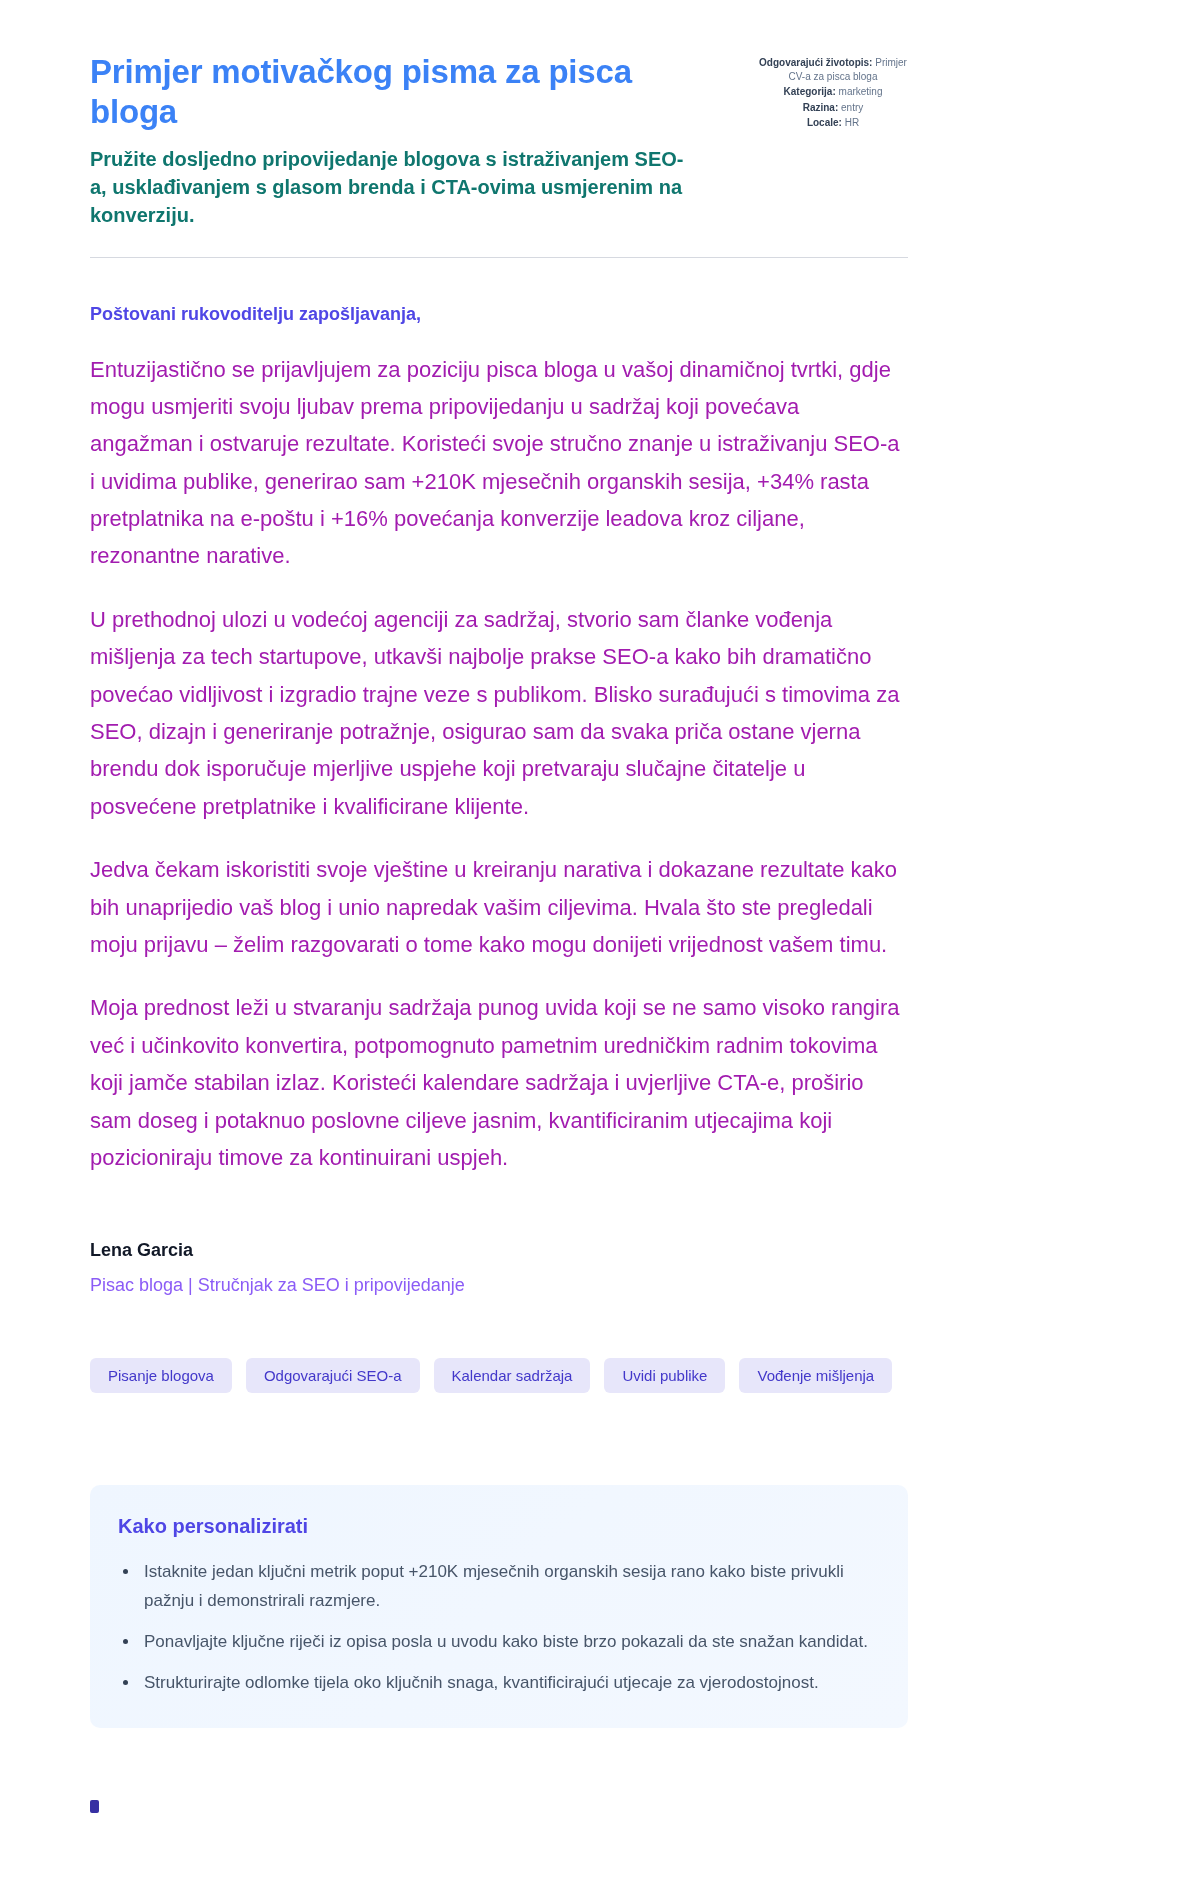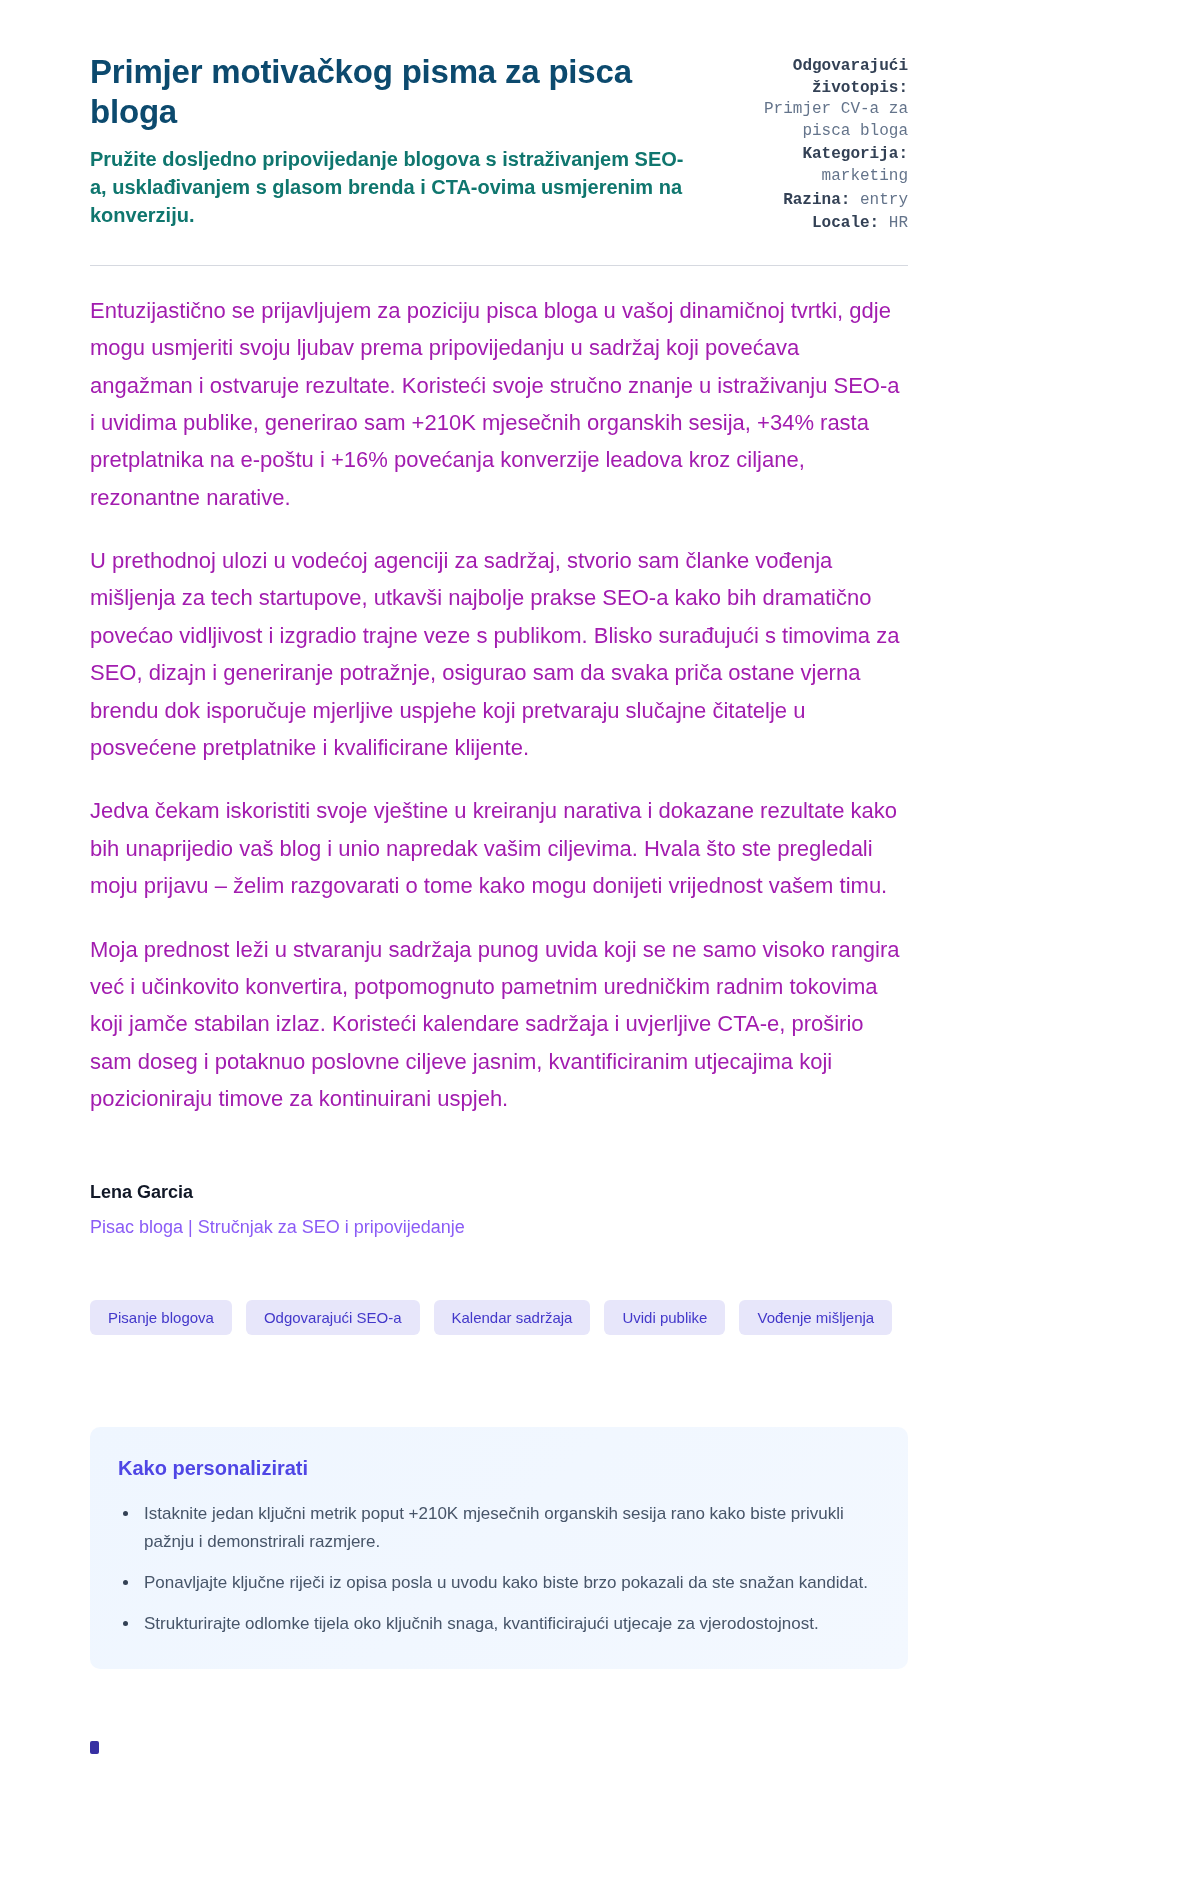--- a/index.html
+++ b/index.html
@@ -23,39 +23,38 @@
     justify-content: space-between;
     align-items: flex-start;
     gap: 20px;
   }
   .header-left { max-width: 600px; }
   .page-title {
     margin: 0;
     font-size: 33px;
     line-height: 1.22;
     font-weight: 700;
-    color: #0c4a6e;
+    color: #3b82f6;
     letter-spacing: -0.2px;
   }
   .page-subtitle {
     margin: 12px 0 0;
     font-size: 20px;
     font-weight: 700;
     line-height: 1.4;
     color: #0f766e;
   }
   .meta {
     width: 150px;
     flex-shrink: 0;
-    text-align: right;
-    font-size: 16px;
+    text-align: center;
+    font-size: 10px;
     line-height: 1.35;
     color: #64748b;
     padding-top: 4px;
-    font-family: Liberation Mono, monospace;
   }
   .meta-row { margin: 0 0 2px; }
   .meta-label { font-weight: 700; color: #334155; }
   .divider {
     border: none;
     border-top: 1px solid #d6d9e0;
     margin: 28px 0 0;
   }
   .greeting {
     margin: 46px 0 0;
@@ -137,20 +136,21 @@
     <div class="meta">
       <p class="meta-row"><span class="meta-label">Odgovarajući životopis:</span> <span>Primjer CV-a za pisca bloga</span></p>
       <p class="meta-row"><span class="meta-label">Kategorija:</span> <span>marketing</span></p>
       <p class="meta-row"><span class="meta-label">Razina:</span> <span>entry</span></p>
       <p class="meta-row"><span class="meta-label">Locale:</span> <span>HR</span></p>
     </div>
   </div>
 
   <hr class="divider">
 
+  <p class="greeting">Poštovani rukovoditelju zapošljavanja,</p>
 
   <p class="paragraph">Entuzijastično se prijavljujem za poziciju pisca bloga u vašoj dinamičnoj tvrtki, gdje mogu usmjeriti svoju ljubav prema pripovijedanju u sadržaj koji povećava angažman i ostvaruje rezultate. Koristeći svoje stručno znanje u istraživanju SEO-a i uvidima publike, generirao sam +210K mjesečnih organskih sesija, +34% rasta pretplatnika na e-poštu i +16% povećanja konverzije leadova kroz ciljane, rezonantne narative.</p>
   <p class="paragraph">U prethodnoj ulozi u vodećoj agenciji za sadržaj, stvorio sam članke vođenja mišljenja za tech startupove, utkavši najbolje prakse SEO-a kako bih dramatično povećao vidljivost i izgradio trajne veze s publikom. Blisko surađujući s timovima za SEO, dizajn i generiranje potražnje, osigurao sam da svaka priča ostane vjerna brendu dok isporučuje mjerljive uspjehe koji pretvaraju slučajne čitatelje u posvećene pretplatnike i kvalificirane klijente.</p>
   <p class="paragraph">Jedva čekam iskoristiti svoje vještine u kreiranju narativa i dokazane rezultate kako bih unaprijedio vaš blog i unio napredak vašim ciljevima. Hvala što ste pregledali moju prijavu – želim razgovarati o tome kako mogu donijeti vrijednost vašem timu.</p>
   <p class="paragraph">Moja prednost leži u stvaranju sadržaja punog uvida koji se ne samo visoko rangira već i učinkovito konvertira, potpomognuto pametnim uredničkim radnim tokovima koji jamče stabilan izlaz. Koristeći kalendare sadržaja i uvjerljive CTA-e, proširio sam doseg i potaknuo poslovne ciljeve jasnim, kvantificiranim utjecajima koji pozicioniraju timove za kontinuirani uspjeh.</p>
 
   <p class="signature-name">Lena Garcia</p>
   <p class="signature-role">Pisac bloga | Stručnjak za SEO i pripovijedanje</p>
 
   <div class="tags">

